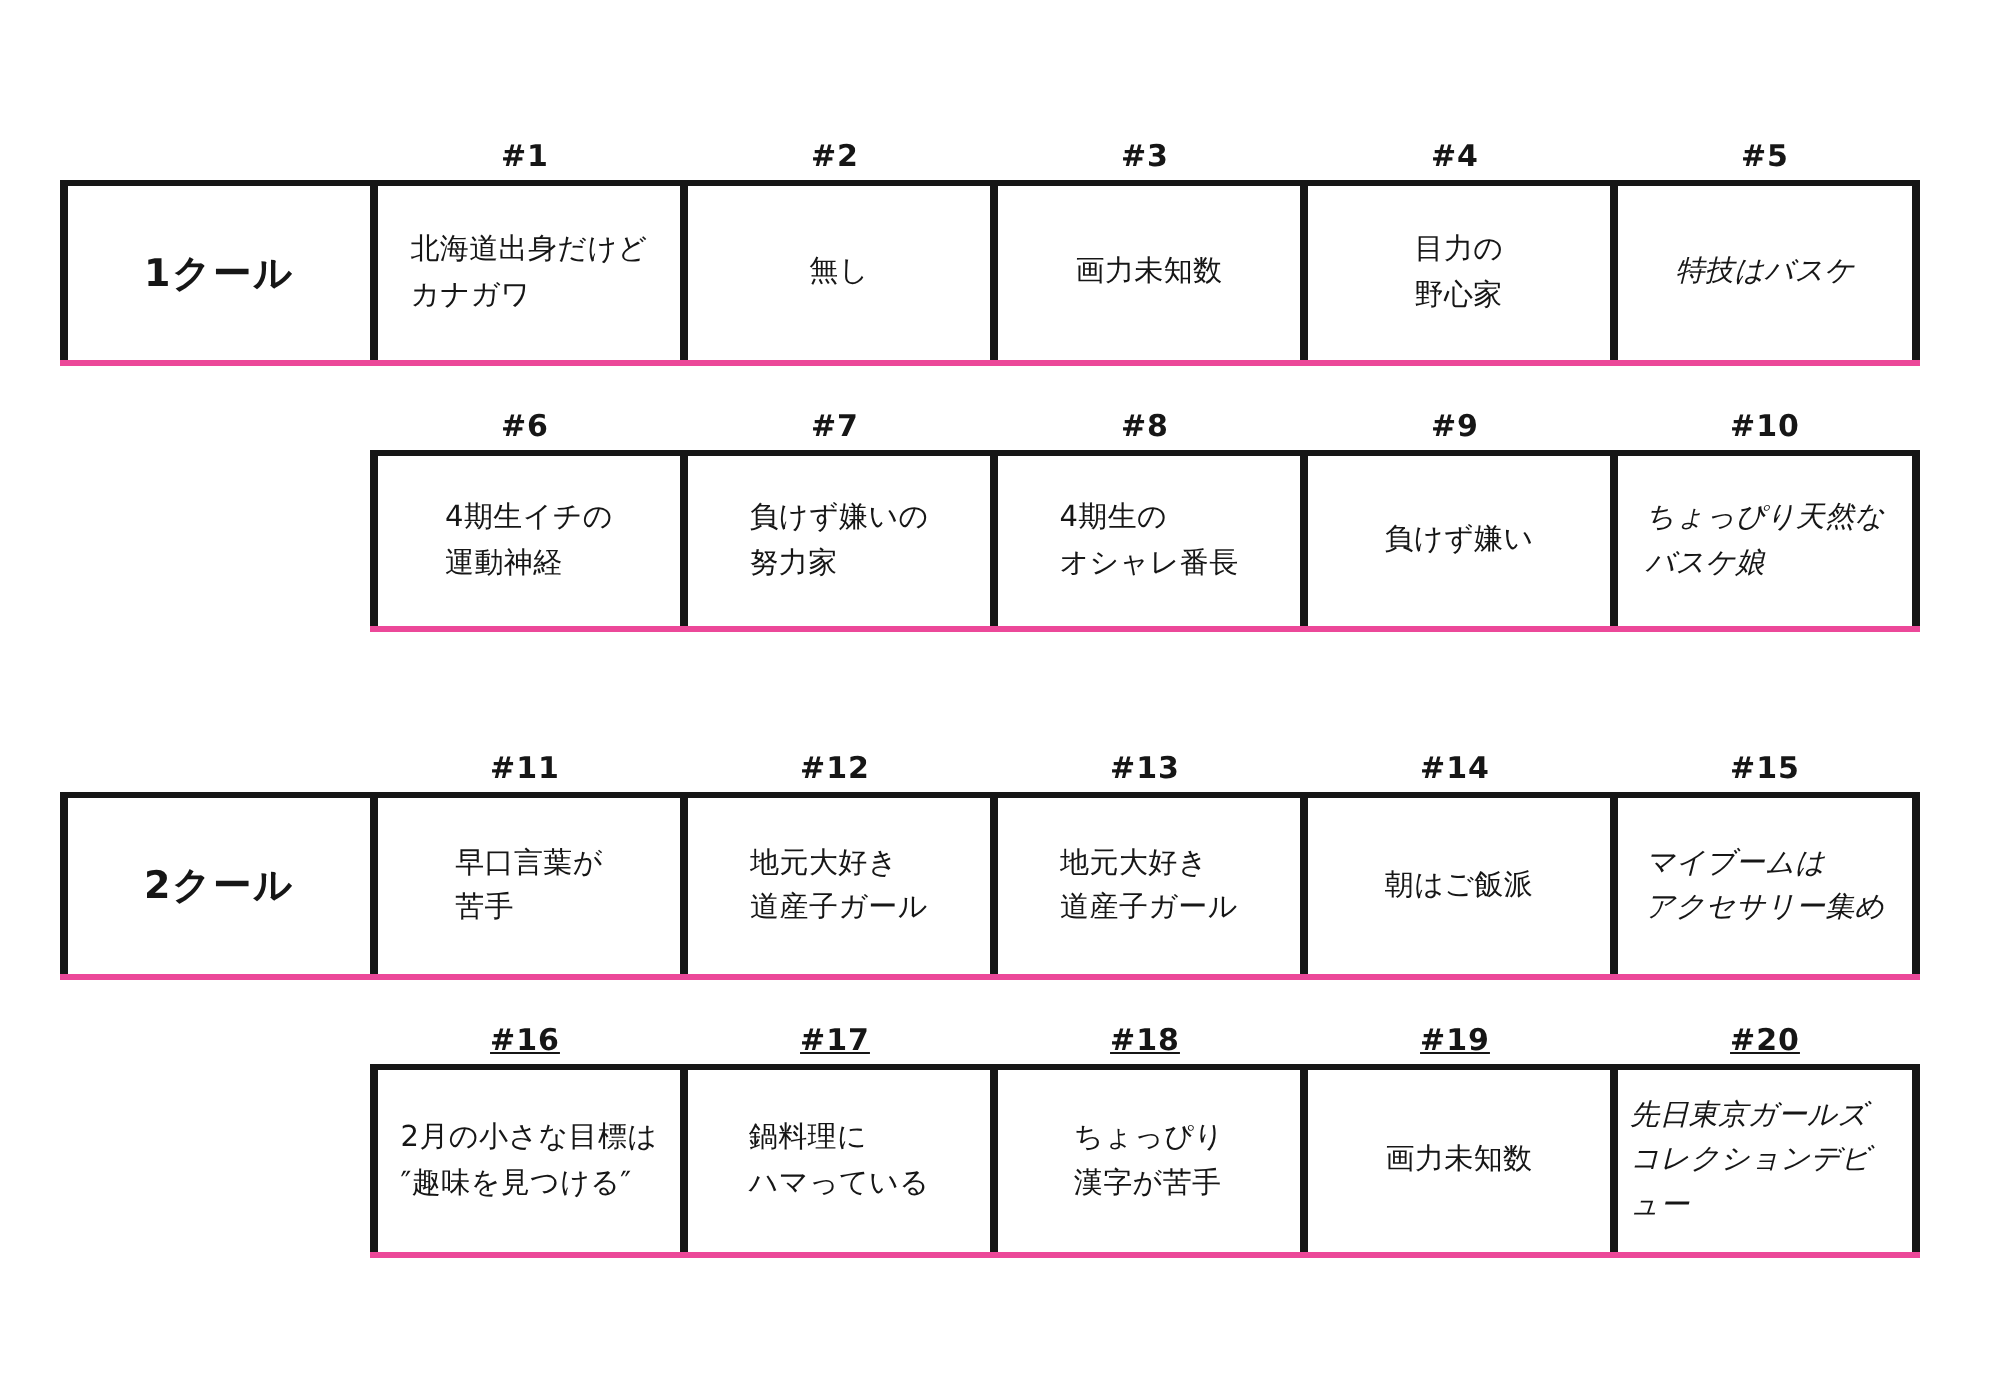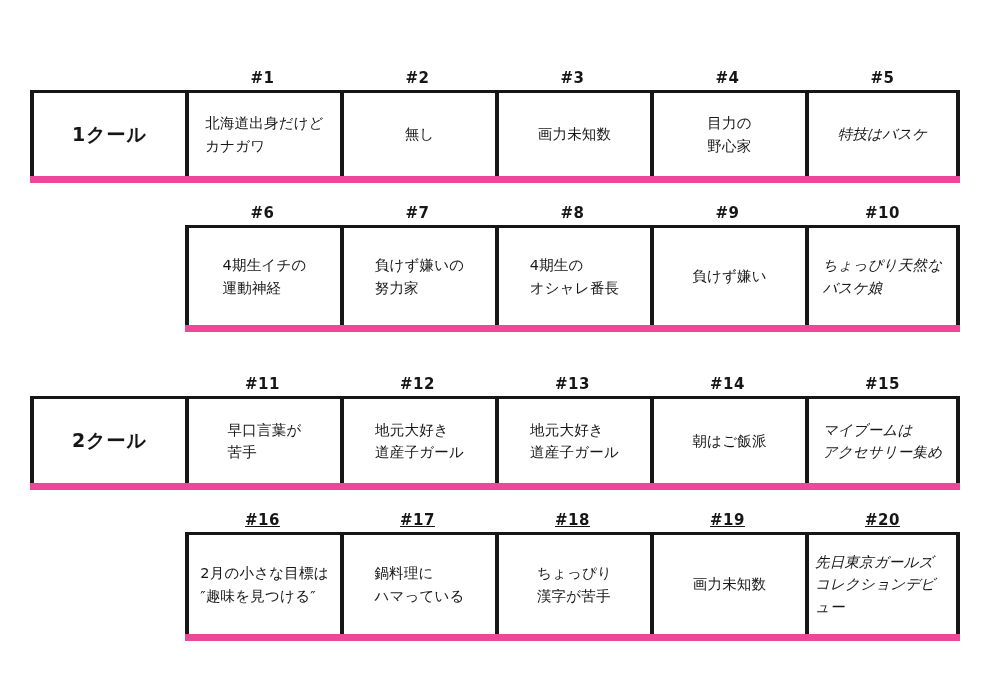--- a/index.html
+++ b/index.html
@@ -46,21 +46,21 @@
     letter-spacing: 0.5px;
     line-height: 24px;
     color: #161616;
   }
 
   .strip-row {
     position: absolute;
     top: 24px;
     display: flex;
     border-top: 3px solid #161616;
-    border-bottom: 7px solid #ec4899;
+    border-bottom: 3px solid #ec4899;
     background: #ffffff;
     box-sizing: border-box;
   }
 
   .cell {
     width: 155px;
     box-sizing: border-box;
     border-left: 4px solid #161616;
     display: flex;
     align-items: center;
@@ -133,21 +133,21 @@
       </div>
     </div>
     <div class="strip" style="left: 0px; top: 201px;">
       <div class="strip-headers" style="left: 185px;">
         <div class="col-header">#6</div>
         <div class="col-header">#7</div>
         <div class="col-header">#8</div>
         <div class="col-header">#9</div>
         <div class="col-header">#10</div>
       </div>
-      <div class="strip-row" style="left: 185px; height: 107px;">
+      <div class="strip-row" style="left: 185px; height: 91px;">
         <div class="cell">
           <div class="cell-text">4期生イチの
 運動神経</div>
         </div>
         <div class="cell">
           <div class="cell-text">負けず嫌いの
 努力家</div>
         </div>
         <div class="cell">
           <div class="cell-text">4期生の
@@ -196,21 +196,21 @@
       </div>
     </div>
     <div class="strip" style="left: 0px; top: 508px;">
       <div class="strip-headers" style="left: 185px; text-decoration: underline;">
         <div class="col-header">#16</div>
         <div class="col-header">#17</div>
         <div class="col-header">#18</div>
         <div class="col-header">#19</div>
         <div class="col-header">#20</div>
       </div>
-      <div class="strip-row" style="left: 185px; height: 109px;">
+      <div class="strip-row" style="left: 185px; height: 97px;">
         <div class="cell">
           <div class="cell-text">2月の小さな目標は
 ″趣味を見つける″</div>
         </div>
         <div class="cell">
           <div class="cell-text">鍋料理に
 ハマっている</div>
         </div>
         <div class="cell">
           <div class="cell-text center">ちょっぴり

